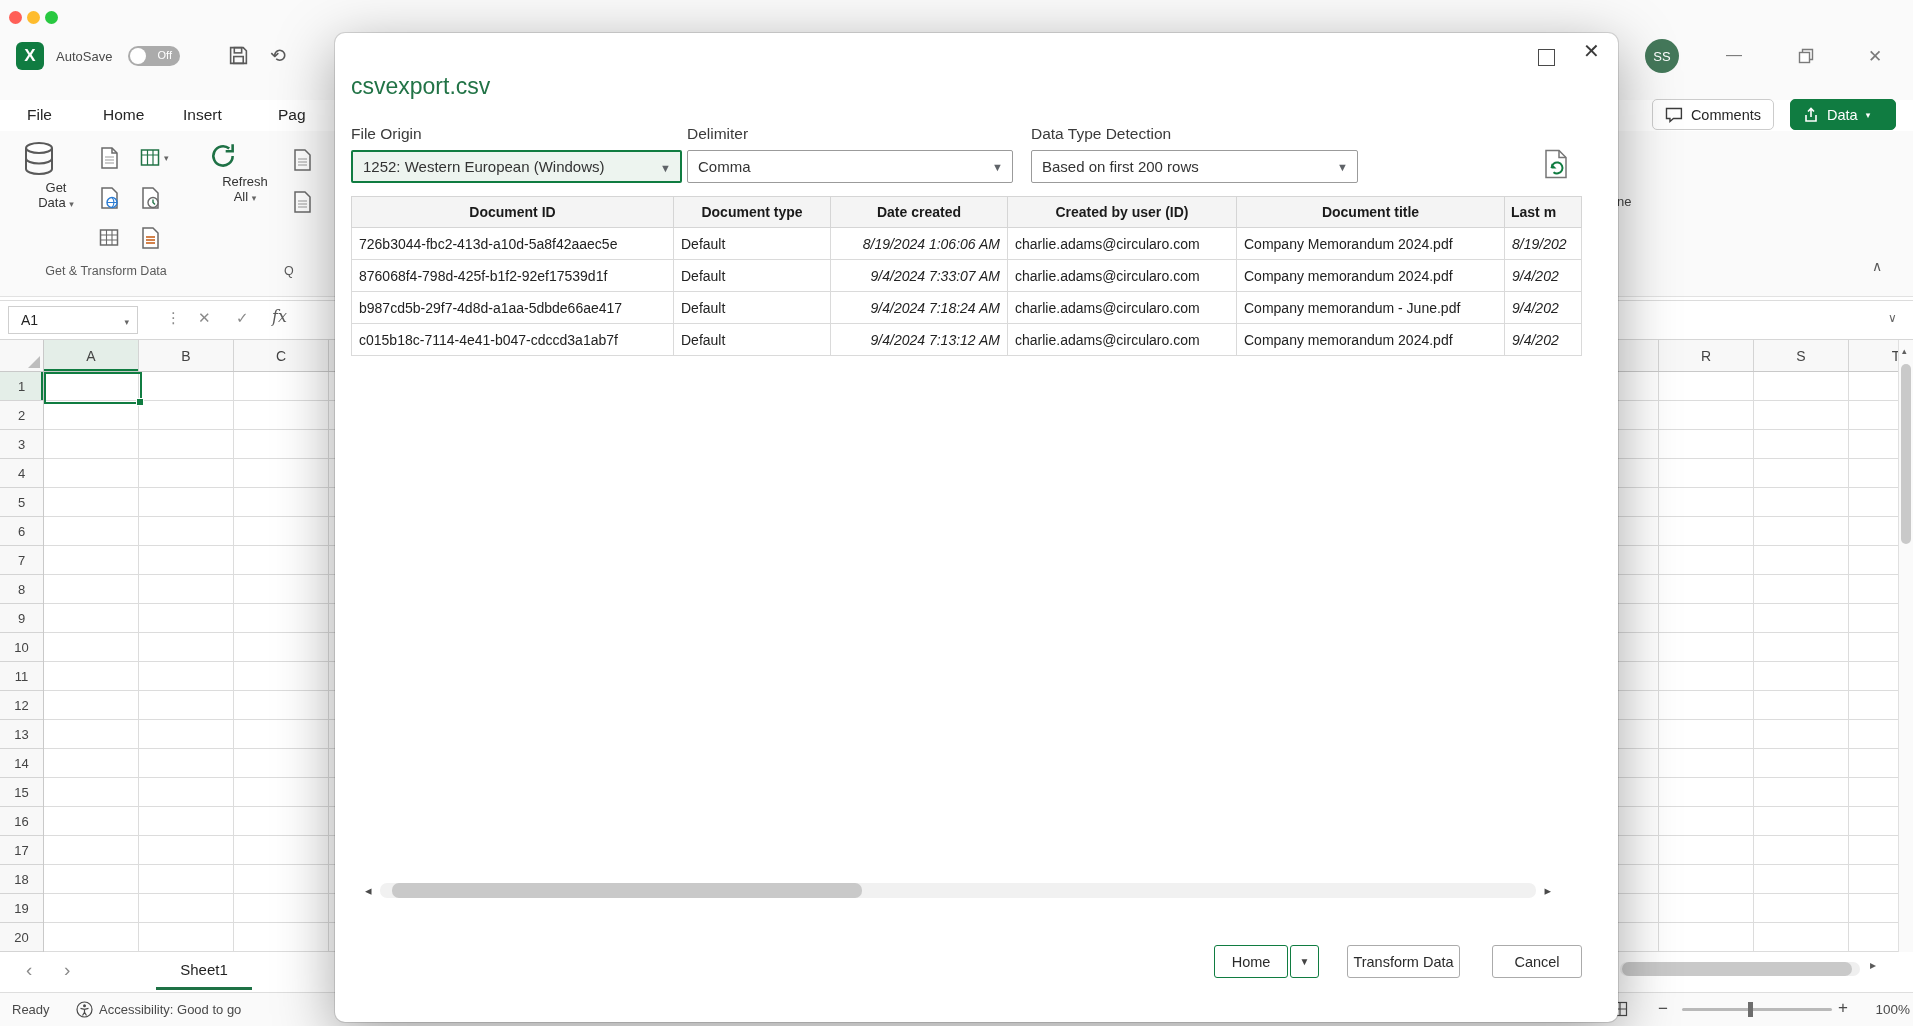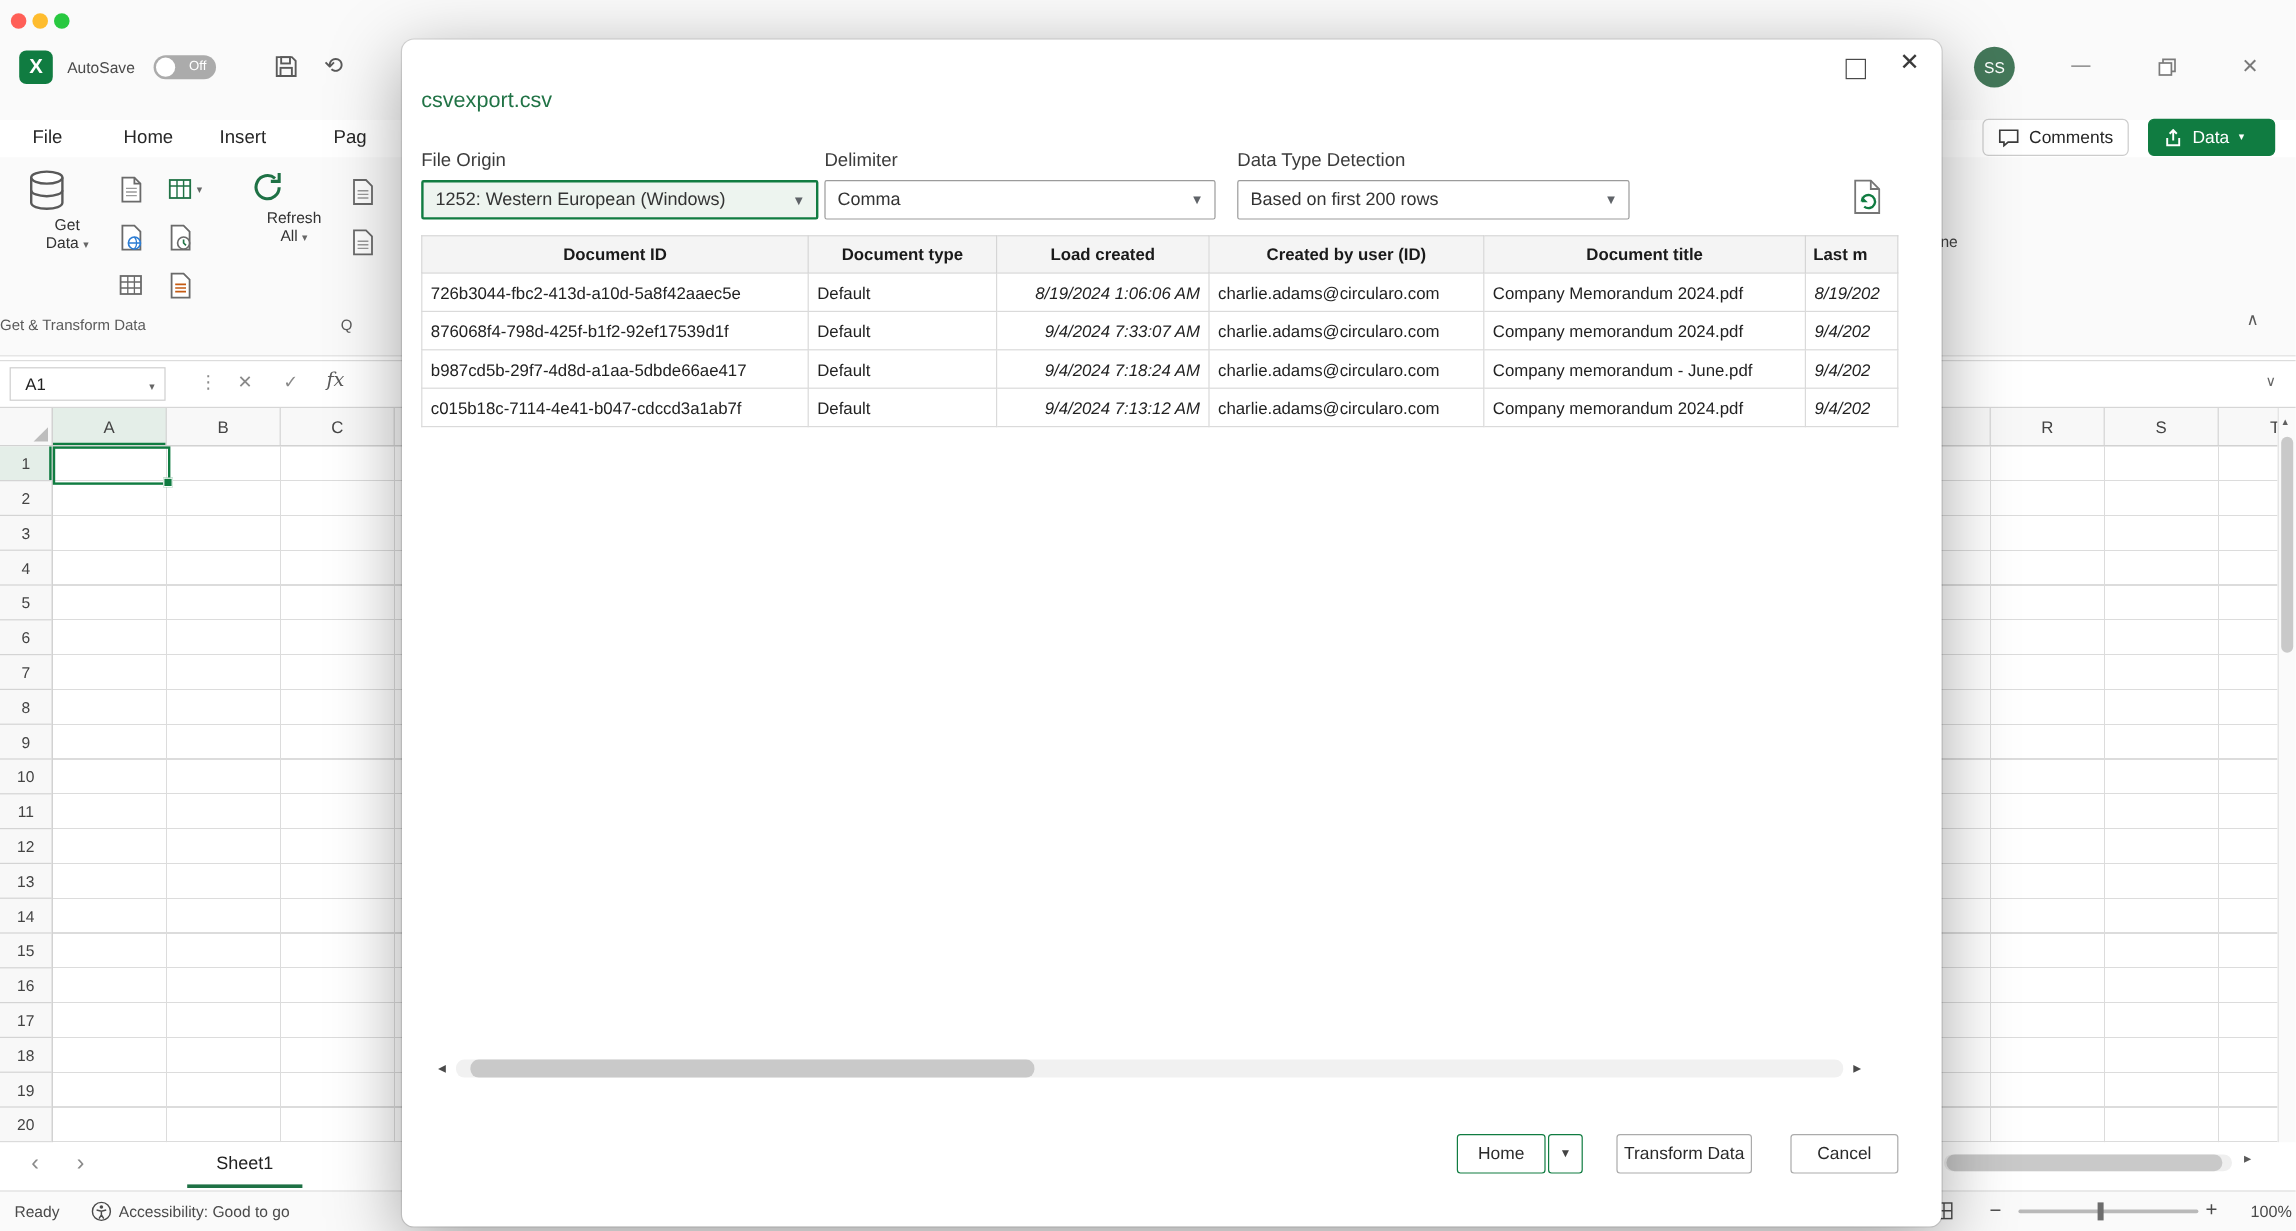--- a/index.html
+++ b/index.html
@@ -21,21 +21,21 @@
   .pill-btn{top:99px;height:31px;border:1px solid #CCCCCC;border-radius:5px;background:#fff;display:flex;
             align-items:center;gap:8px;padding:0 12px;font-size:14.5px;color:#262626;box-sizing:border-box;}
   .share{background:#107C41;border-color:#107C41;color:#fff;}
   
   .menu-item{top:106px;font-size:15.5px;color:#262626;}
   
   .ribbon{left:0;top:131px;width:1913px;height:165px;background:#FAFAFA;border-bottom:1px solid #E2E2E2;}
   .bigbtn{display:flex;flex-direction:column;gap:2px;}
   .biglabel{font-size:13px;color:#333;line-height:15px;text-align:center;}
   .chev{font-size:9px;color:#666;}
-  .grouplabel{font-size:12.5px;color:#5A5A5A;text-align:left;white-space:nowrap;overflow:hidden;}
+  .grouplabel{font-size:12.5px;color:#5A5A5A;text-align:center;white-space:nowrap;overflow:hidden;}
   
   .formula-row{left:0;top:300px;width:1913px;height:40px;background:#fff;border-top:1px solid #DCDCDC;
                border-bottom:1px solid #D6D6D6;box-sizing:border-box;}
   .namebox{left:8px;top:5px;width:130px;height:28px;border:1px solid #CFCFCF;background:#fff;font-size:14px;
            display:flex;align-items:center;padding-left:12px;box-sizing:border-box;color:#222;}
   .fbar-icon{color:#8a8a8a;font-size:15px;}
   
   .colheaders{left:0;top:340px;width:1898px;height:32px;background:#F8F8F8;border-bottom:1px solid #C9C9C9;
               box-sizing:border-box;overflow:hidden;}
   .colh{position:absolute;top:0;width:95px;height:31px;border-right:1px solid #D4D4D4;display:flex;
@@ -60,21 +60,21 @@
   .sheettab{left:156px;top:0;width:96px;height:38px;display:flex;align-items:center;justify-content:center;
             font-size:15px;color:#1f1f1f;border-bottom:3px solid #1E7145;box-sizing:border-box;background:#fff;}
   .navarrow{font-size:19px;color:#8a8a8a;}
   .statusbar{left:0;top:992px;width:1913px;height:34px;background:#FAFAFA;border-top:1px solid #DEDEDE;box-sizing:border-box;}
   .sb-text{font-size:13px;color:#4a4a4a;white-space:nowrap;}
   
   .dialog{left:335px;top:33px;width:1283px;height:989px;background:#fff;border-radius:10px;
           box-shadow:0 15px 60px rgba(0,0,0,.35),0 0 0 1px rgba(0,0,0,.12);z-index:100;}
   .dlg-max{left:1203px;top:16px;width:15px;height:15px;border:1.5px solid #4a4a4a;}
   .dlg-close{left:1248px;top:6px;font-size:20px;color:#3a3a3a;}
-  .dlg-title{left:16px;top:40px;font-size:18px;color:#217346;}
+  .dlg-title{left:16px;top:40px;font-size:23px;color:#217346;}
   .dd-label{top:92px;font-size:15.5px;color:#3b3b3b;}
   .dd{top:117px;height:33px;border:1px solid #9B9B9B;border-radius:2px;background:#fff;display:flex;
       align-items:center;box-sizing:border-box;font-size:15px;color:#333;padding-left:10px;}
   .dd .ddchev{position:absolute;right:9px;top:10px;font-size:11px;color:#5f6368;}
   .dd.focus{border:2px solid #107C41;background:#EDF4EF;}
   .pq-wrap{left:16px;top:163px;width:1230px;}
   table.pq{border-collapse:collapse;table-layout:fixed;width:1230px;}
   .pq th{background:#F4F4F4;border:1px solid #D5D5D5;font-weight:bold;font-size:14px;height:30px;
          padding:0 6px;overflow:hidden;white-space:nowrap;color:#1a1a1a;}
   .pq td{border:1px solid #DADADA;font-size:14px;height:31px;padding:0 7px;overflow:hidden;white-space:nowrap;
@@ -362,21 +362,21 @@
           <col style="width:157px">
           <col style="width:177px">
         <col style="width:229px">
           <col style="width:268px">
           <col style="width:77px">
       </colgroup>
       <thead>
           <tr>
             <th class="c0">Document ID</th>
             <th class="c1">Document type</th>
-            <th class="c2">Load created</th>
+            <th class="c2">Date created</th>
             <th class="c3">Created by user (ID)</th>
             <th class="c4">Document title</th>
             <th class="c5">Last m</th>
           </tr>
         </thead>
       <tbody>
           <tr>
             <td class="c0">726b3044-fbc2-413d-a10d-5a8f42aaec5e</td>
             <td class="c1">Default</td>
             <td class="c2">8/19/2024 1:06:06 AM</td>

